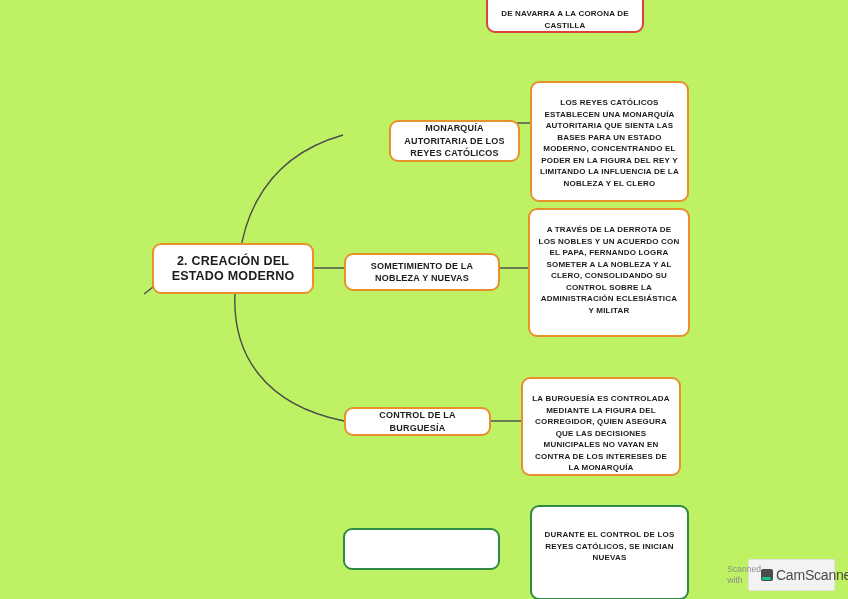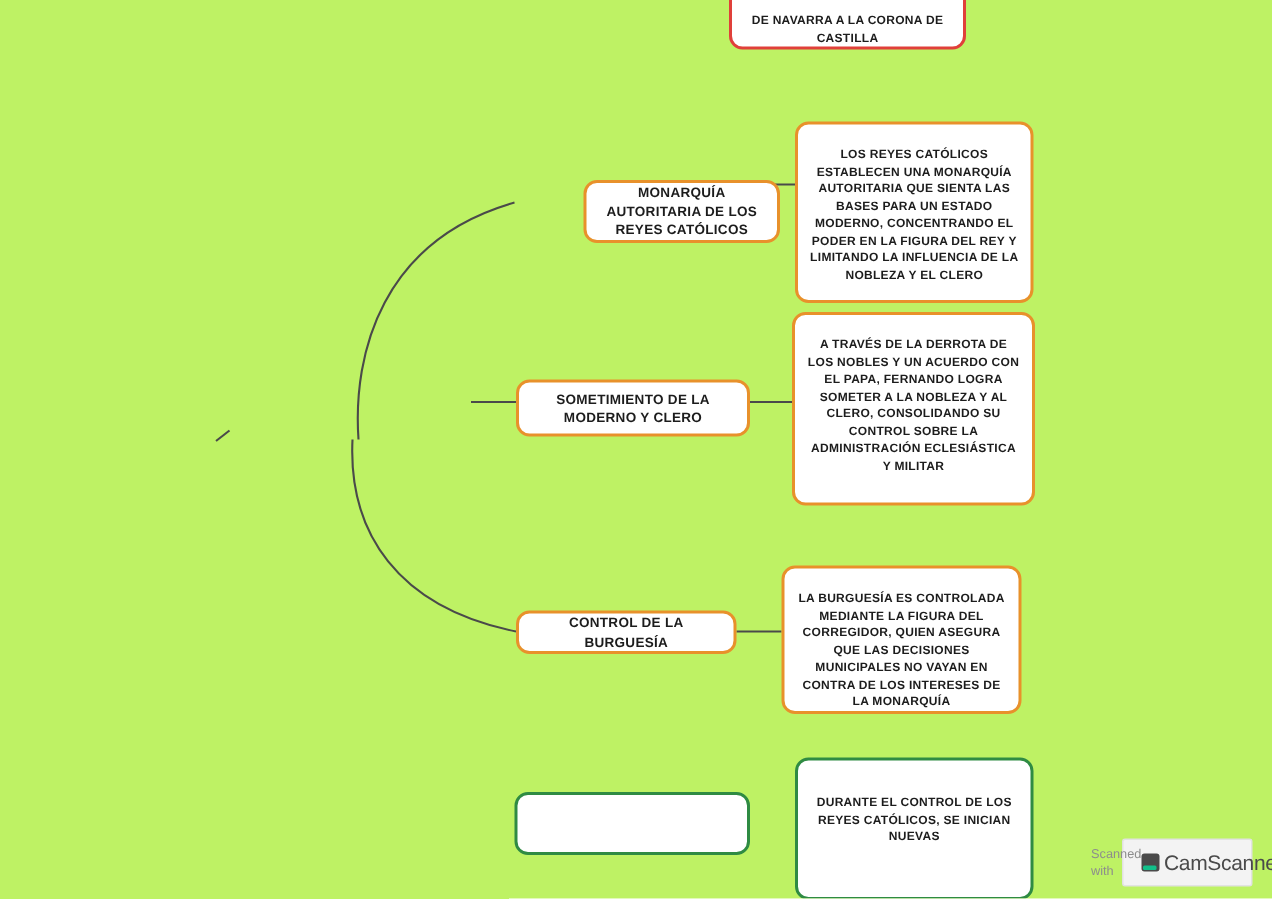--- a/index.html
+++ b/index.html
@@ -145,30 +145,33 @@
 
     <path d="M 491 421 L 521 421" fill="none" stroke="#4a4a4a" stroke-width="1.4"></path>
 
     <path d="M 487 22 L 487 22" fill="none" stroke="#4a4a4a" stroke-width="1.4"></path>
   </svg>
 
   <div class="node red leaf clip-top" style="left:486px; top:-30px; width:158px; height:63px;">
     <span class="txt">DE NAVARRA A LA CORONA DE CASTILLA</span>
   </div>
 
+  <div class="node orange central" style="left:152px; top:243px; width:162px; height:51px;">
+    <span class="txt">2. CREACIÓN DEL ESTADO MODERNO</span>
+  </div>
 
   <div class="node orange branch" style="left:343px; top:120px; width:131px; height:42px;margin-left:46px;">
     <span class="txt">MONARQUÍA AUTORITARIA DE LOS REYES CATÓLICOS</span>
   </div>
   <div class="node orange leaf" style="left:530px; top:63px; width:159px; height:121px;margin-top:18px;">
     <span class="txt">LOS REYES CATÓLICOS ESTABLECEN UNA MONARQUÍA AUTORITARIA QUE SIENTA LAS BASES PARA UN ESTADO MODERNO, CONCENTRANDO EL PODER EN LA FIGURA DEL REY Y LIMITANDO LA INFLUENCIA DE LA NOBLEZA Y EL CLERO</span>
   </div>
 
   <div class="node orange branch" style="left:344px; top:253px; width:156px; height:38px;">
-    <span class="txt">SOMETIMIENTO DE LA MODERNO Y CLERO</span>
+    <span class="txt">SOMETIMIENTO DE LA NOBLEZA Y NUEVAS</span>
   </div>
   <div class="node orange leaf" style="left:528px; top:208px; width:162px; height:129px;">
     <span class="txt">A TRAVÉS DE LA DERROTA DE LOS NOBLES Y UN ACUERDO CON EL PAPA, FERNANDO LOGRA SOMETER A LA NOBLEZA Y AL CLERO, CONSOLIDANDO SU CONTROL SOBRE LA ADMINISTRACIÓN ECLESIÁSTICA Y MILITAR</span>
   </div>
 
   <div class="node orange branch" style="left:344px; top:407px; width:147px; height:29px;">
     <span class="txt">CONTROL DE LA BURGUESÍA</span>
   </div>
   <div class="node orange leaf" style="left:521px; top:377px; width:160px; height:99px;">
     <span class="txt">LA BURGUESÍA ES CONTROLADA MEDIANTE LA FIGURA DEL CORREGIDOR, QUIEN ASEGURA QUE LAS DECISIONES MUNICIPALES NO VAYAN EN CONTRA DE LOS INTERESES DE LA MONARQUÍA</span>

